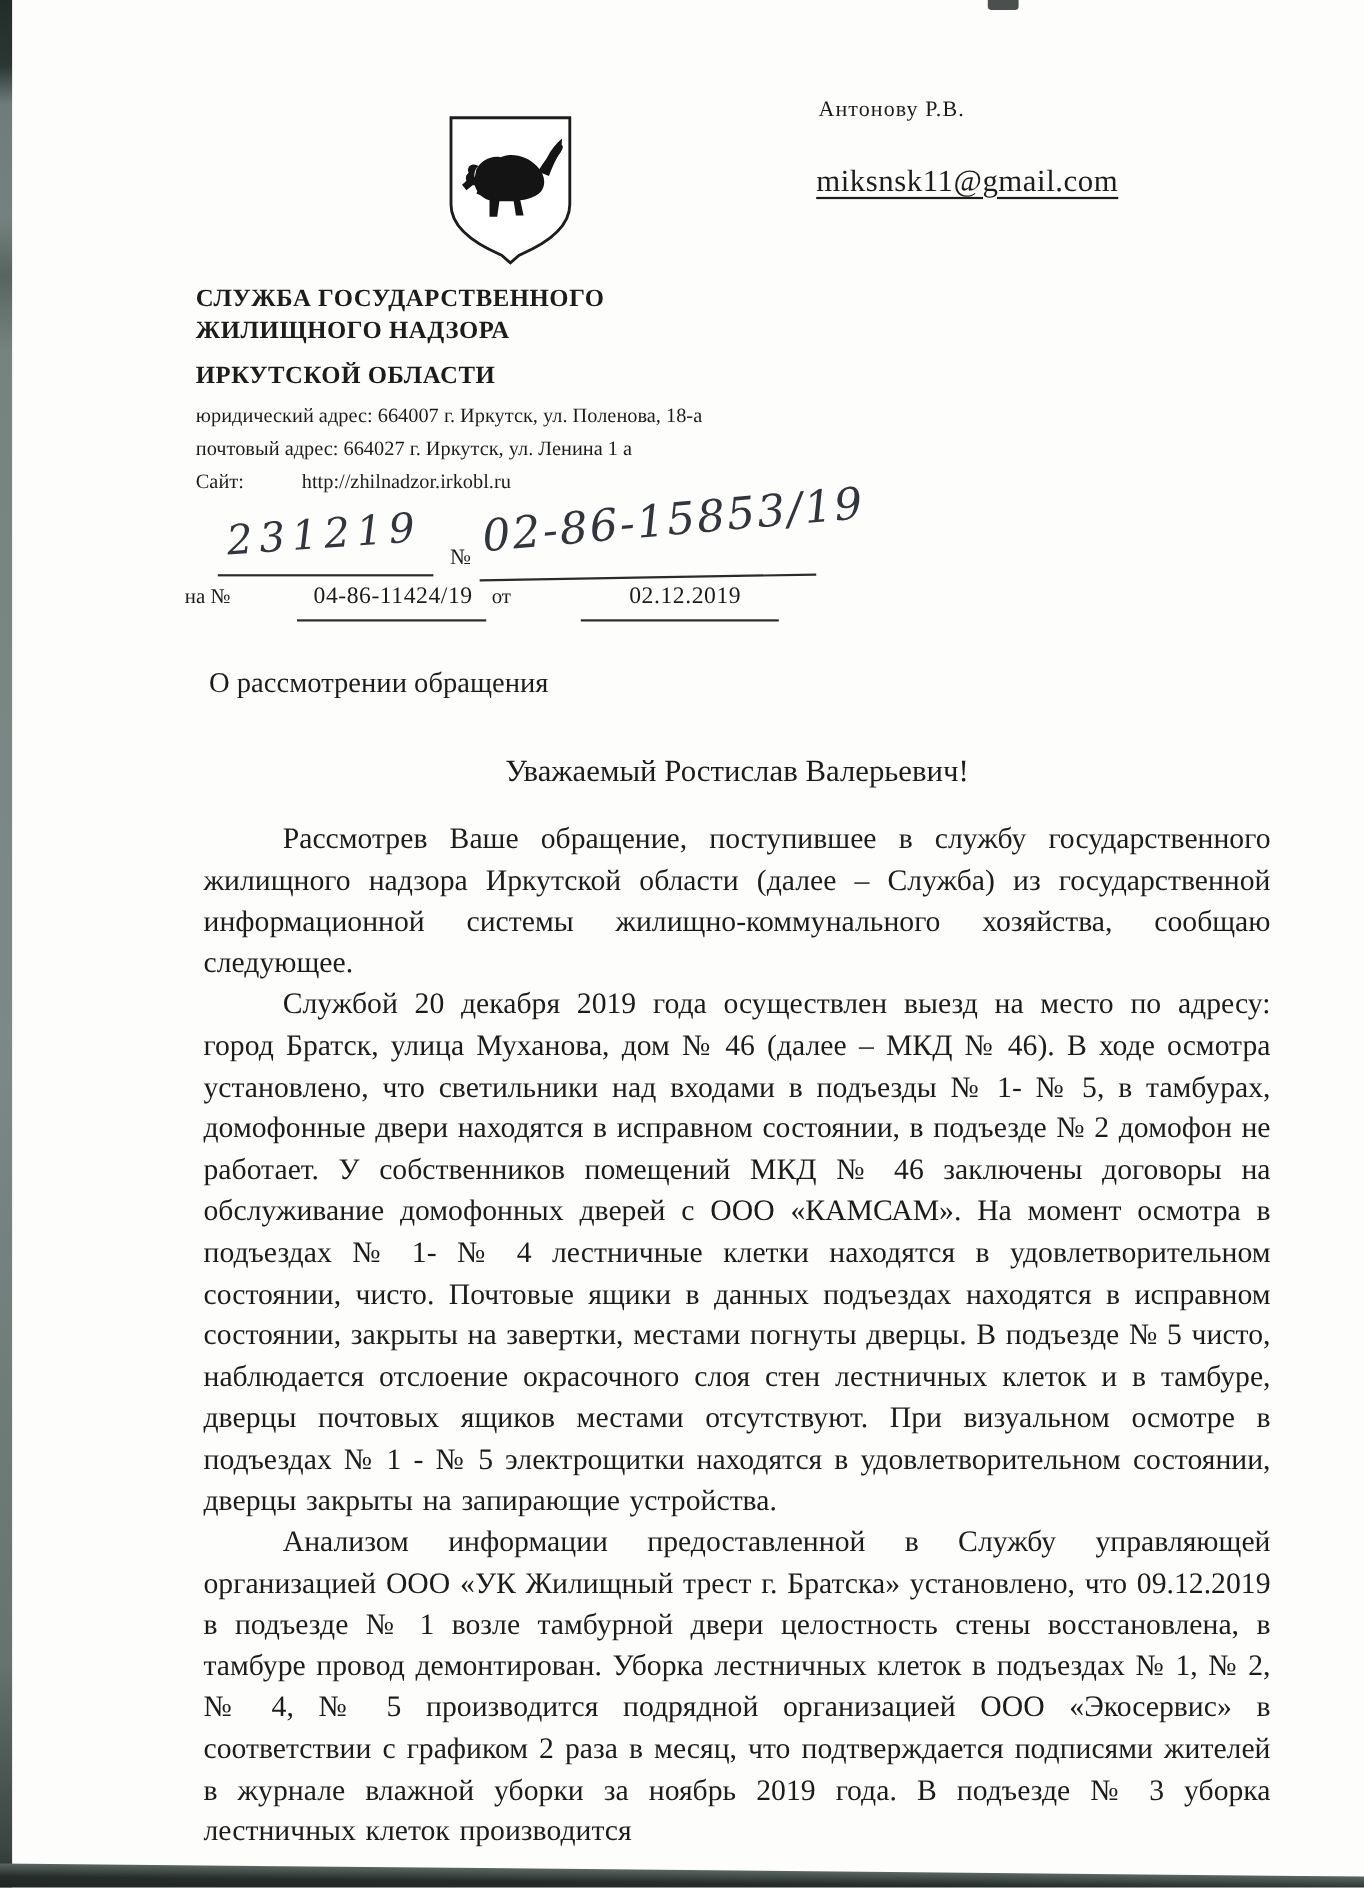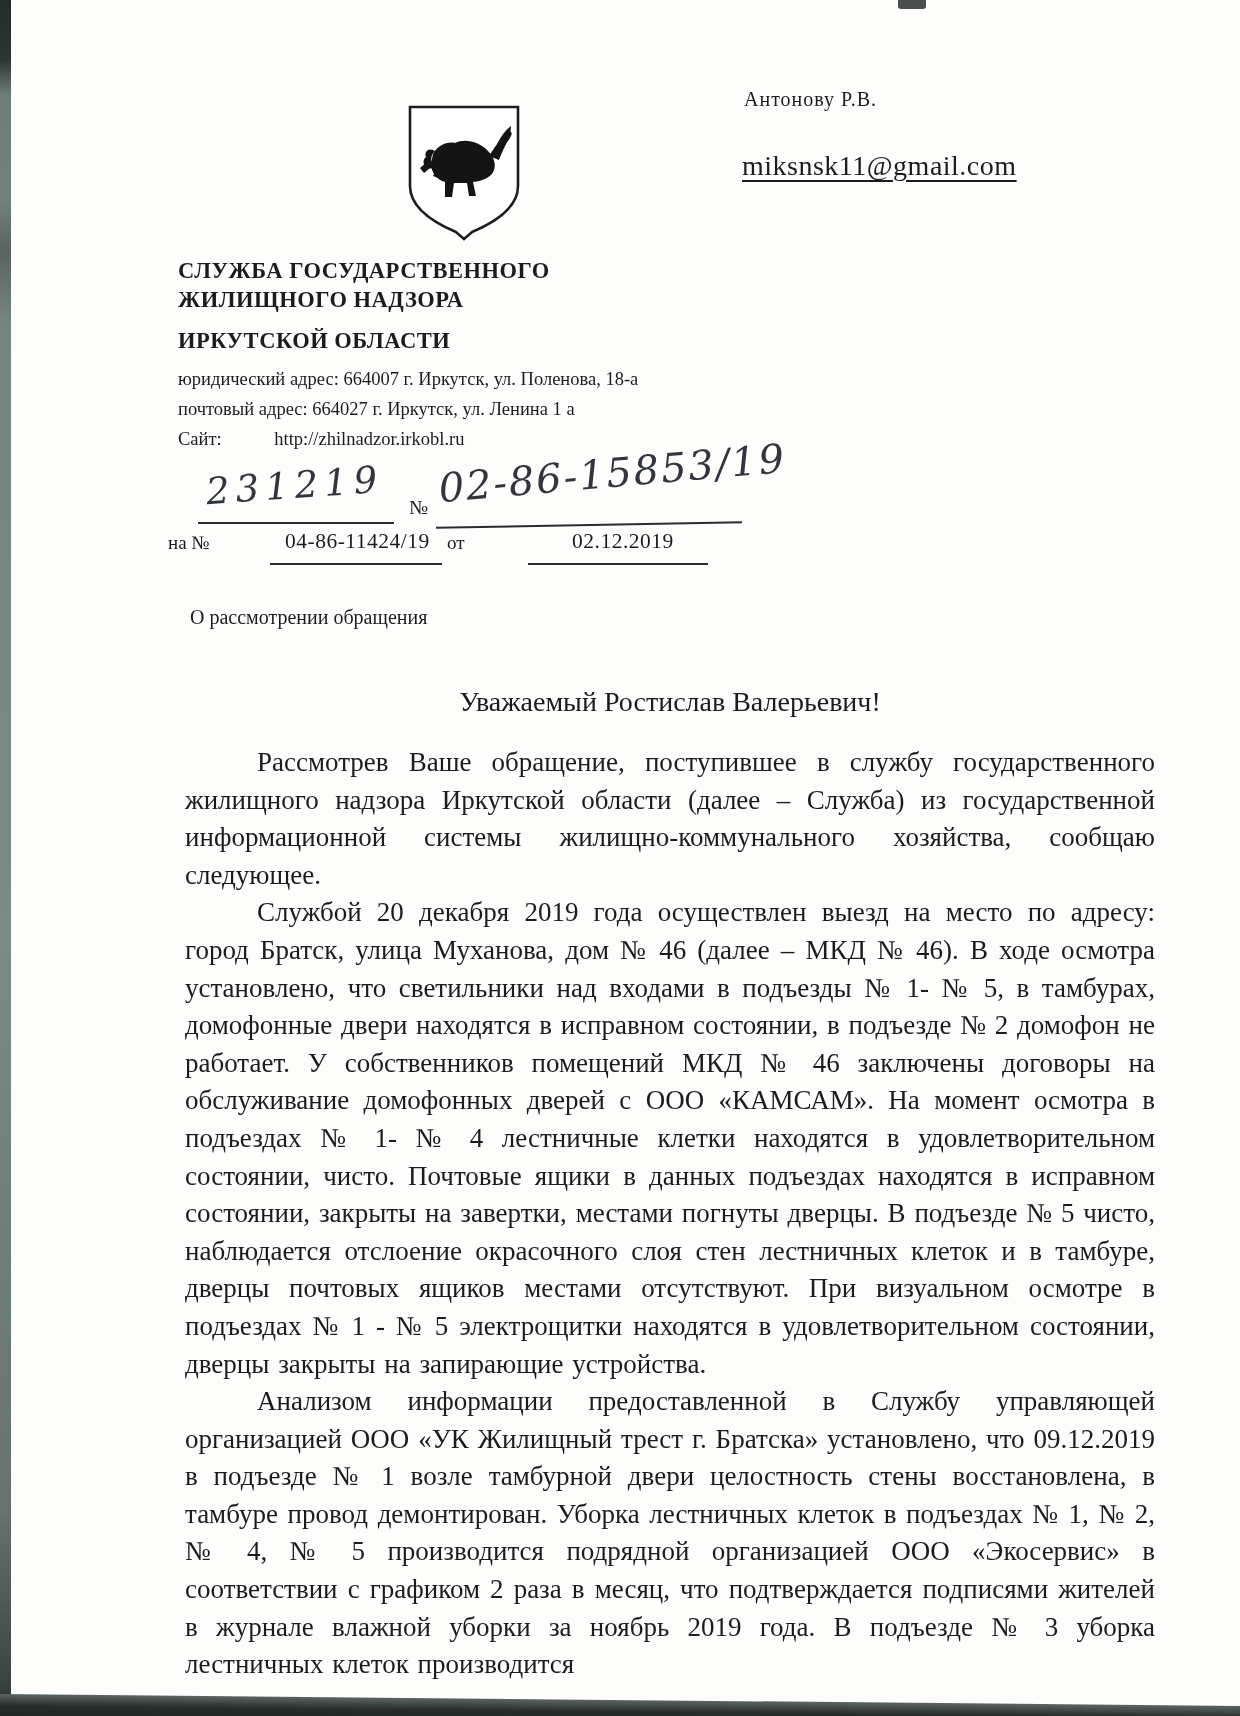--- a/index.html
+++ b/index.html
@@ -53,21 +53,21 @@
     letter-spacing:2px; transform:rotate(-5deg); white-space:nowrap; }
   .rule-2 { left:436px; top:524px; width:306px; transform:rotate(-1deg); }
   .na-label { position:absolute; left:168px; top:532px; font-size:19px; }
   .in-number { position:absolute; left:285px; top:529px; font-size:21.5px; letter-spacing:.5px; }
   .rule-3 { left:270px; top:563px; width:172px; }
   .ot-label { position:absolute; left:447px; top:532px; font-size:19px; }
   .in-date { position:absolute; left:572px; top:529px; font-size:21.5px; letter-spacing:.5px; }
   .rule-4 { left:528px; top:563px; width:180px; }
 
   
-  .subject { position:absolute; left:190px; top:606px; font-size:20px; }
+  .subject { position:absolute; left:190px; top:606px; font-size:26px; }
   .salutation { position:absolute; left:185px; top:686px; width:970px;
     text-align:center; font-size:28px; }
   .body-text { position:absolute; left:185px; top:744px; width:970px;
     font-size:27px; line-height:37.6px; text-align:justify; }
   .body-text p { margin:0; text-indent:72px; word-spacing:2px; }
 </style>
 </head>
 <body>
 
 <div class="page">

